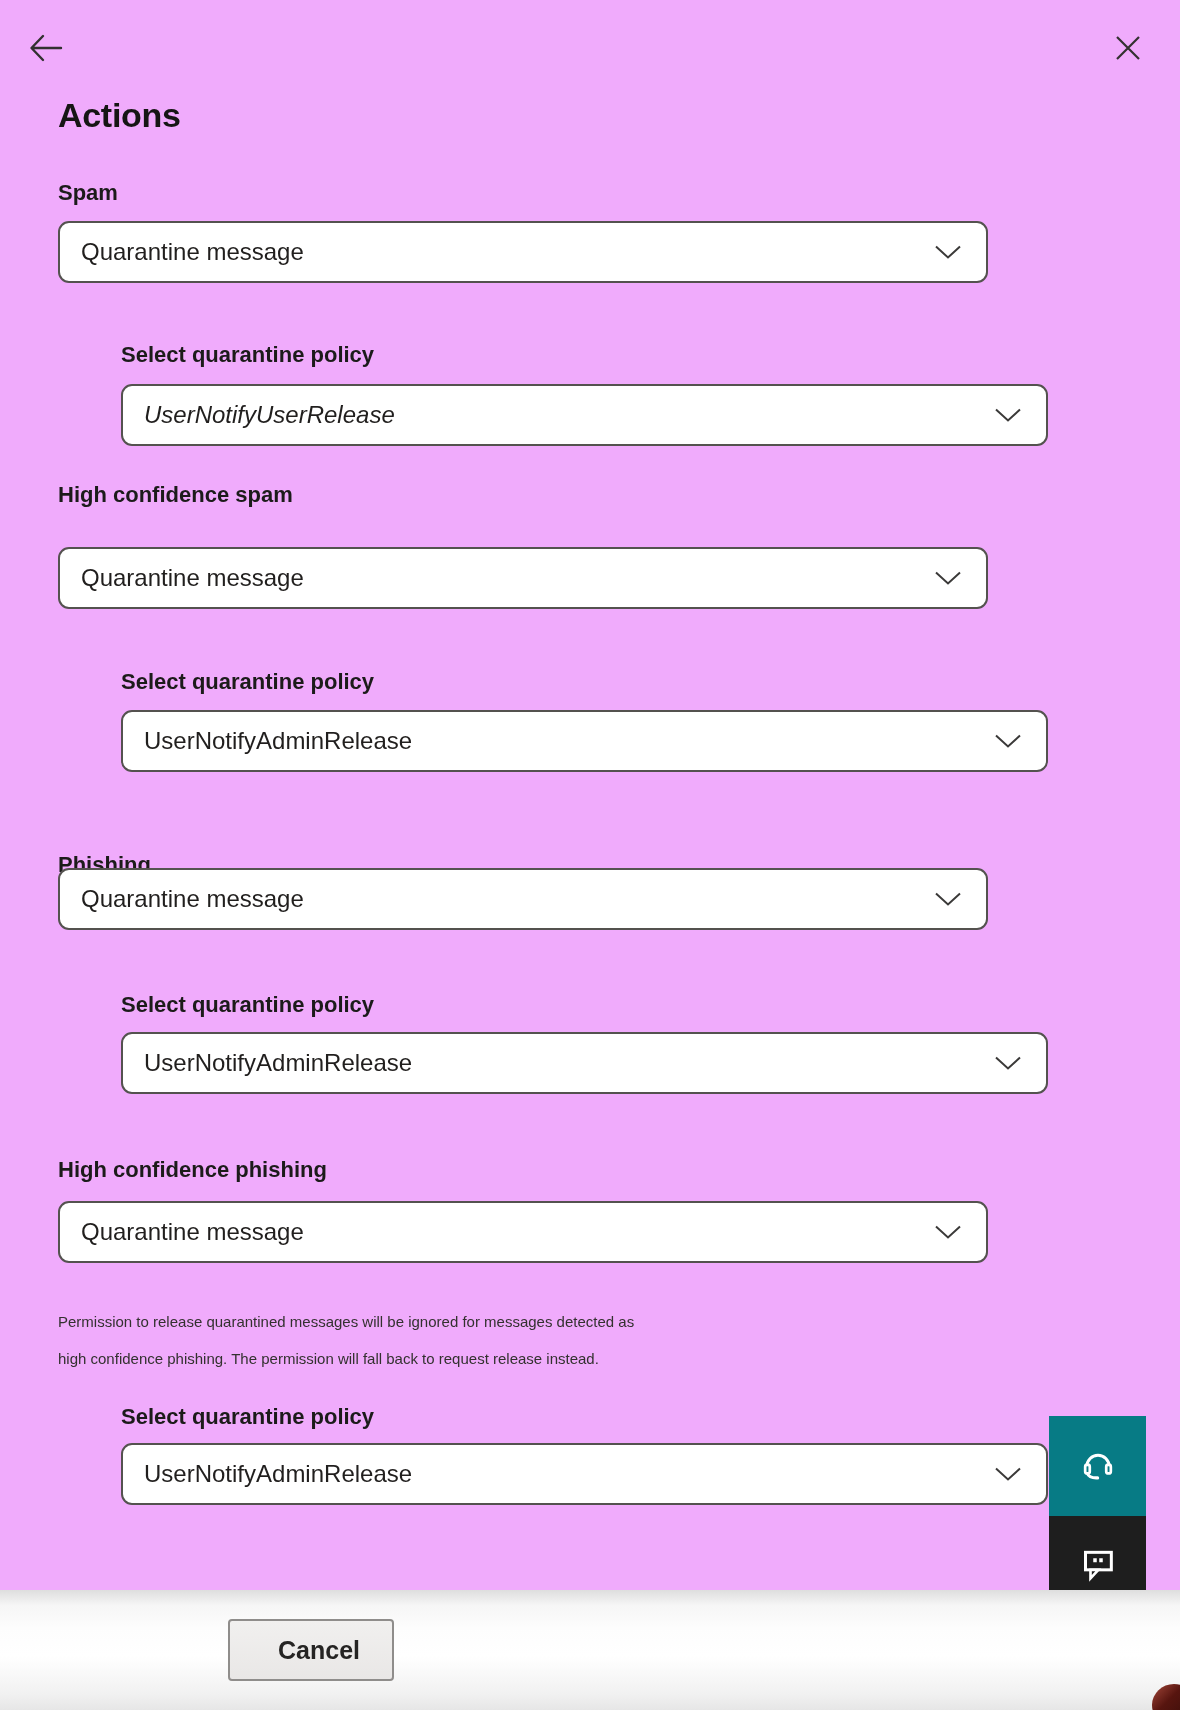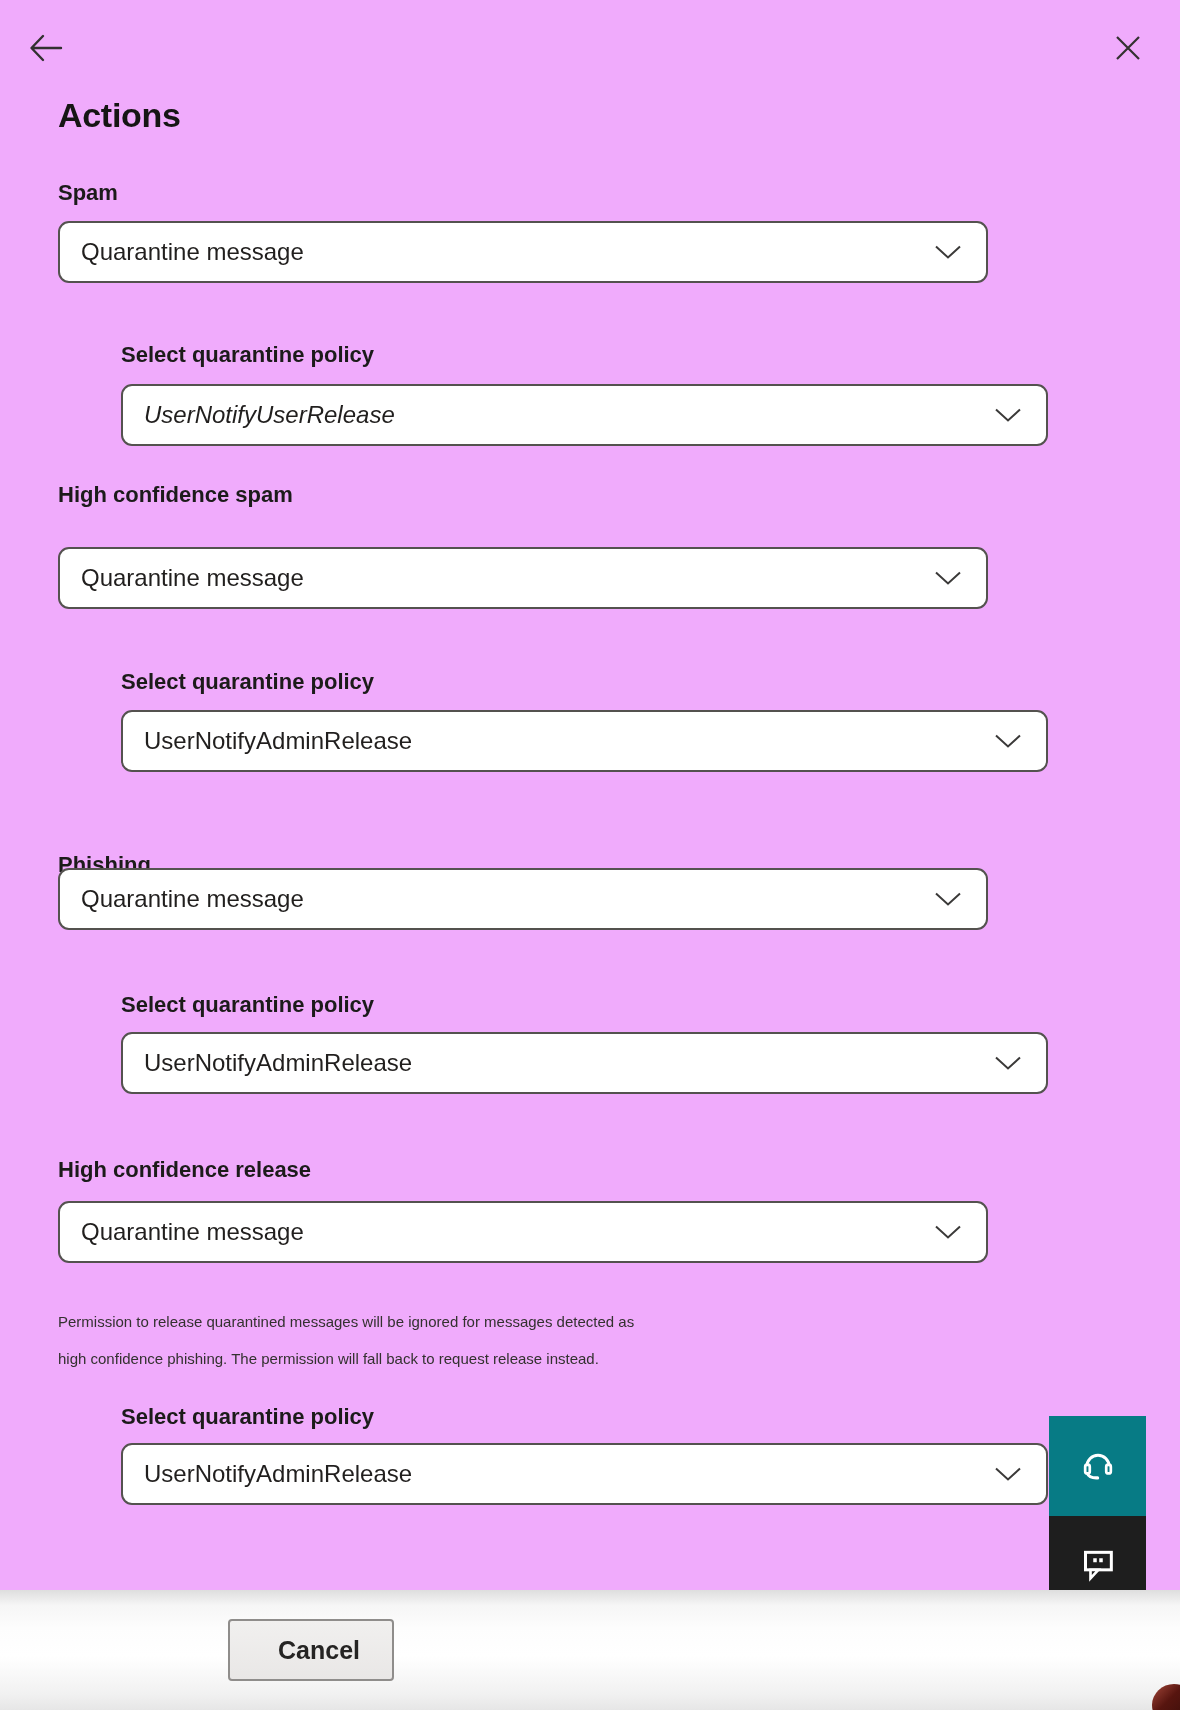--- a/index.html
+++ b/index.html
@@ -113,21 +113,21 @@
     </div>
 
     <div class="field-label" id="lbl-sqp3">Select quarantine policy</div>
     <div class="dropdown inner" id="dd-sqp3">
       <span class="dd-value">UserNotifyAdminRelease</span>
       <svg class="chev" width="28" height="15" viewBox="0 0 28 15">
         <path d="M2 2 L14 13 L26 2" fill="none" stroke="#3b3a39" stroke-width="2"></path>
       </svg>
     </div>
 
-    <div class="field-label" id="lbl-hcp">High confidence release</div>
+    <div class="field-label" id="lbl-hcp">High confidence phishing</div>
     <div class="dropdown outer" id="dd-hcp">
       <span class="dd-value">Quarantine message</span>
       <svg class="chev" width="28" height="15" viewBox="0 0 28 15">
         <path d="M2 2 L14 13 L26 2" fill="none" stroke="#3b3a39" stroke-width="2"></path>
       </svg>
     </div>
 
     <div id="note">
       <span style="display:block">Permission to release quarantined messages will be ignored for messages detected as</span>
       <span style="display:block">high confidence phishing. The permission will fall back to request release instead.</span>

